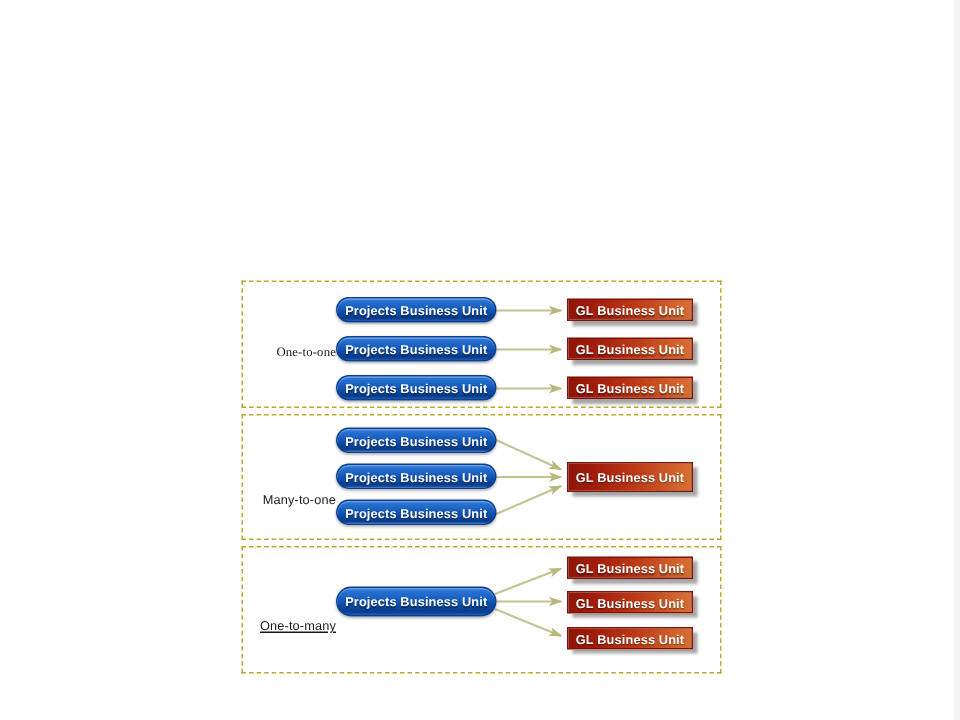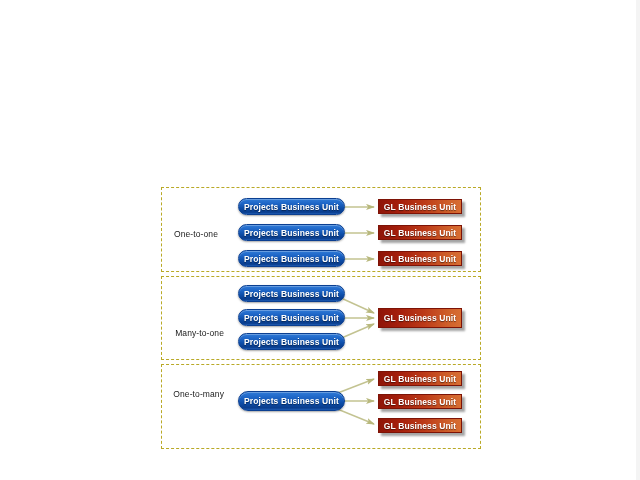--- a/index.html
+++ b/index.html
@@ -68,21 +68,20 @@
                 inset 0 1px 0 rgba(255,255,255,0.28);
     color: #ffffff;
     font-size: 8.5px;
     font-weight: bold;
     display: flex;
     align-items: center;
     justify-content: center;
     white-space: nowrap;
     text-shadow: 0 1px 1px rgba(0,0,0,0.45);
     letter-spacing: 0.1px;
-    margin-left: 14px;
   }
 
   
   .rbox {
     position: absolute;
     box-sizing: border-box;
     background: linear-gradient(to right,
         #8e1508 0%,
         #a31d0b 22%,
         #bc3a18 55%,
@@ -137,21 +136,21 @@
 
     <g>
       <line x1="330" y1="396" x2="374" y2="379" stroke="#c3c391" stroke-width="1.4" marker-end="url(#ah)"></line>
       <line x1="330" y1="401" x2="374" y2="401" stroke="#c3c391" stroke-width="1.4" marker-end="url(#ah)"></line>
       <line x1="330" y1="406" x2="374" y2="424" stroke="#c3c391" stroke-width="1.4" marker-end="url(#ah)"></line>
     </g>
   </svg>
 
   <div class="panel" id="panel-one-to-one"></div>
 
-  <div class="rel-label" style="left:160px; top:229px; width:58px;">One-to-one</div>
+  <div class="rel-label" style="left:166px; top:229px; width:58px;font-family:Liberation Serif, serif;">One-to-one</div>
 
   <div class="pill" style="left:224px; top:198px; width:107px; height:17px;">Projects Business Unit</div>
   <div class="pill" style="left:224px; top:224px; width:107px; height:17px;">Projects Business Unit</div>
   <div class="pill" style="left:224px; top:250px; width:107px; height:17px;">Projects Business Unit</div>
 
   <div class="rbox" style="left:378px; top:199px; width:84px; height:15px;">GL Business Unit</div>
   <div class="rbox" style="left:378px; top:225px; width:84px; height:15px;">GL Business Unit</div>
   <div class="rbox" style="left:378px; top:251px; width:84px; height:15px;">GL Business Unit</div>
 
   <div class="panel" id="panel-many-to-one"></div>
@@ -159,21 +158,21 @@
   <div class="rel-label" style="left:162px; top:328px; width:62px;">Many-to-one</div>
 
   <div class="pill" style="left:224px; top:285px; width:107px; height:17px;">Projects Business Unit</div>
   <div class="pill" style="left:224px; top:309px; width:107px; height:17px;">Projects Business Unit</div>
   <div class="pill" style="left:224px; top:333px; width:107px; height:17px;">Projects Business Unit</div>
 
   <div class="rbox" style="left:378px; top:308px; width:84px; height:20px;">GL Business Unit</div>
 
   <div class="panel" id="panel-one-to-many"></div>
 
-  <div class="rel-label" style="left:160px; top:389px; width:64px;">One-to-many</div>
+  <div class="rel-label" style="left:160px; top:412px; width:64px;text-decoration:underline;">One-to-many</div>
 
   <div class="pill" style="left:224px; top:391px; width:107px; height:20px;">Projects Business Unit</div>
 
   <div class="rbox" style="left:378px; top:371px; width:84px; height:15px;">GL Business Unit</div>
   <div class="rbox" style="left:378px; top:394px; width:84px; height:15px;">GL Business Unit</div>
   <div class="rbox" style="left:378px; top:418px; width:84px; height:15px;">GL Business Unit</div>
 
 </div>
 
 </body></html>

